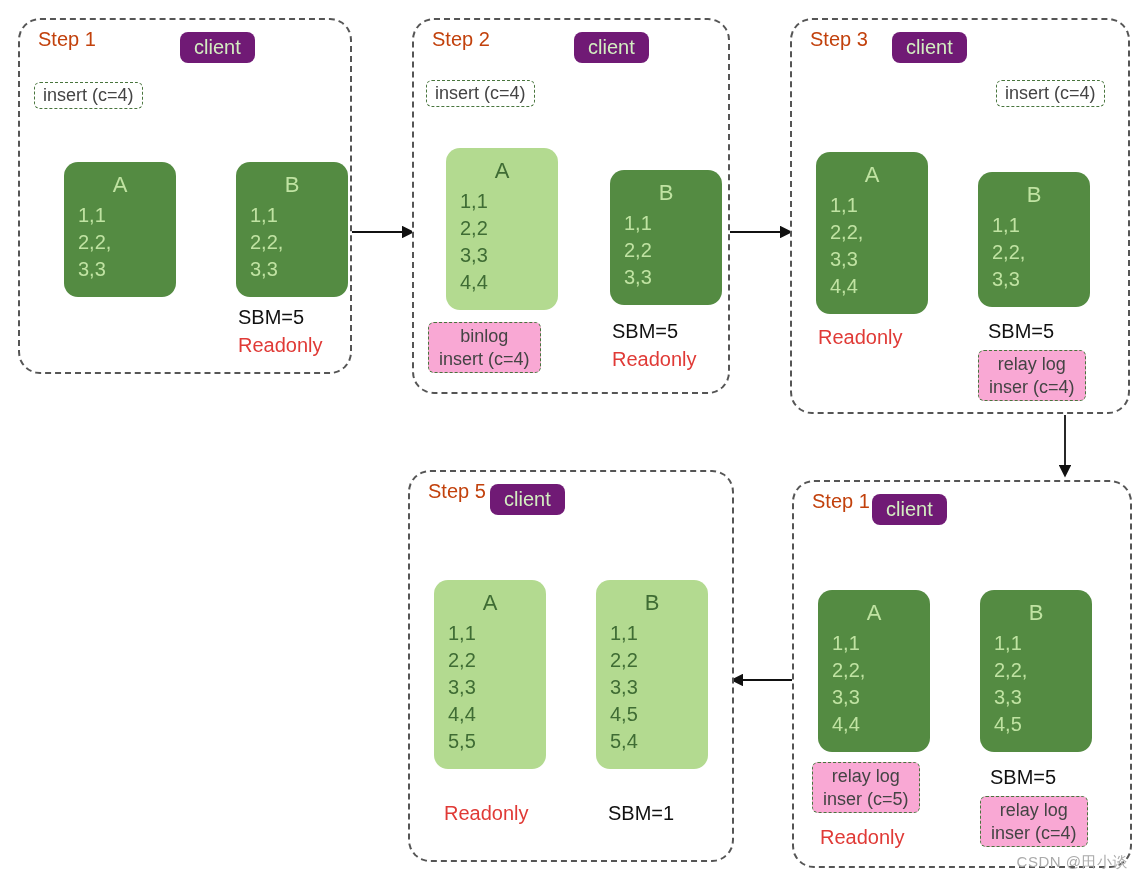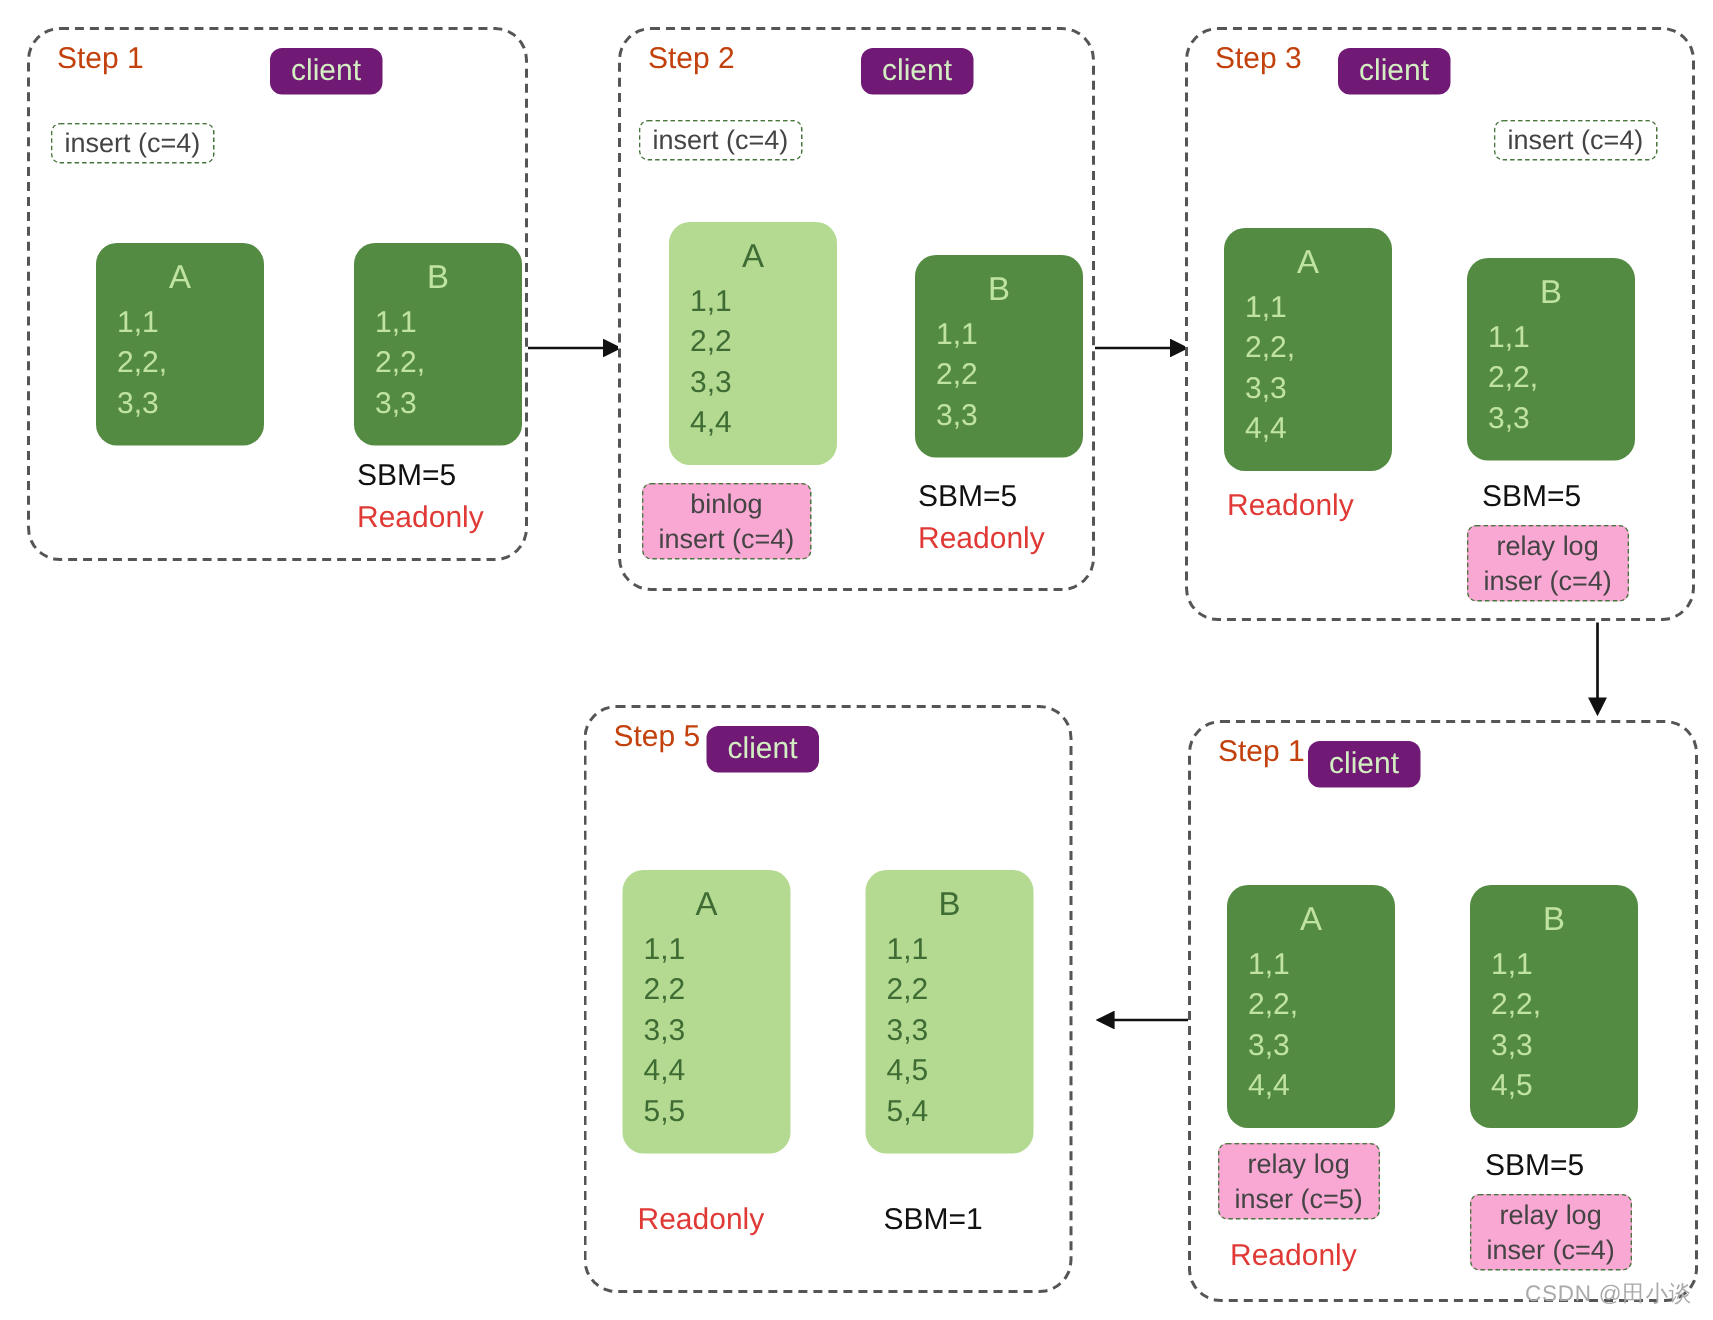--- a/index.html
+++ b/index.html
@@ -240,21 +240,21 @@
 4,5</div>
     </div>
     <div class="log-badge" style="left:18px; top:280px;">relay log
 inser (c=5)</div>
     <div class="sbm" style="left:196px; top:284px;">SBM=5</div>
     <div class="log-badge" style="left:186px; top:314px;">relay log
 inser (c=4)</div>
     <div class="readonly" style="left:26px; top:344px;">Readonly</div>
   </div>
 
-  <div class="step-panel" style="left:389px; top:470px; width:326px; height:392px;">
+  <div class="step-panel" style="left:408px; top:470px; width:326px; height:392px;">
     <div class="step-title">Step 5</div>
     <div class="client" style="left:80px; top:12px;">client</div>
     <div class="node node-light" style="left:24px; top:108px; width:112px;">
       <div class="node-title">A</div>
       <div class="node-rows" style="white-space:pre-line;">1,1
 2,2
 3,3
 4,4
 5,5</div>
     </div>

